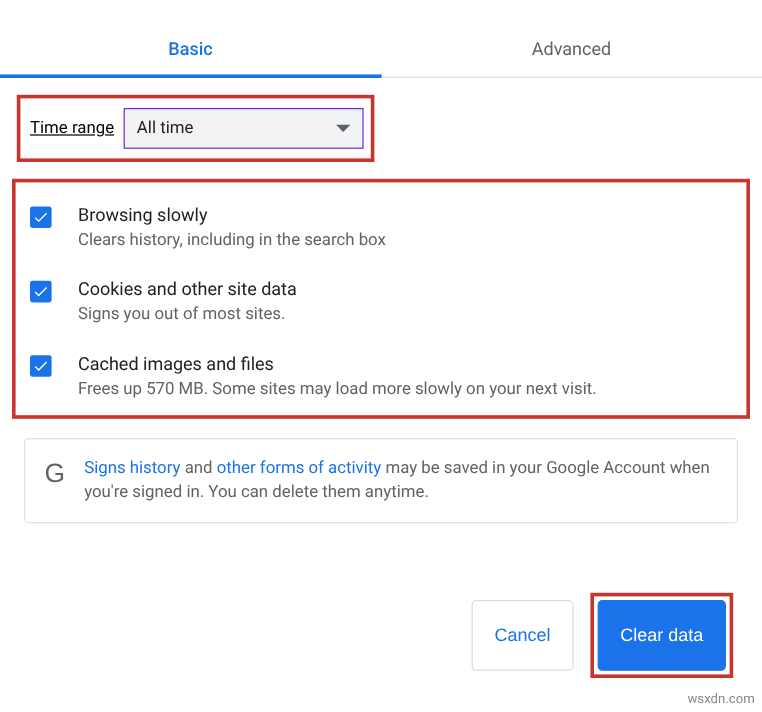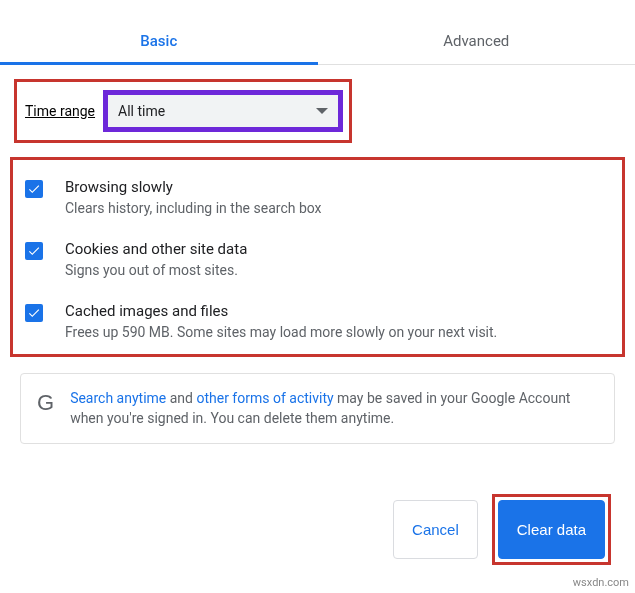--- a/index.html
+++ b/index.html
@@ -65,22 +65,22 @@
       color: #000000;
       font-size: 14px;
       padding: 0 8px 0 2px;
       text-decoration: underline;
     }
     .select {
       display: flex;
       align-items: center;
       justify-content: space-between;
       background: #f1f3f4;
-      border: 5px solid #6d28d9;
-      width: 240px;
+      border: 1px solid #6d28d9;
+      width: 200px;
       padding: 8px 10px;
       color: #202124;
       cursor: pointer;
     }
     .select .tri {
       width: 0; height: 0;
       border-left: 6px solid transparent;
       border-right: 6px solid transparent;
       border-top: 6px solid #5f6368;
     }
@@ -227,29 +227,29 @@
       </div>
     </div>
     <div class="opt">
       <div class="checkbox">
         <svg viewBox="0 0 24 24">
             <path fill="#fff" d="M9 16.2 4.8 12l-1.4 1.4L9 19 21 7l-1.4-1.4z"></path>
           </svg>
       </div>
       <div class="opt-text">
         <div class="opt-title">Cached images and files</div>
-        <div class="opt-desc">Frees up 590 MB. Some sites may load more slowly on your next visit.</div>
+        <div class="opt-desc">Frees up 570 MB. Some sites may load more slowly on your next visit.</div>
       </div>
     </div>
   </div>
 
   <div class="info-box">
     <div class="g-logo">G</div>
     <div class="info-text">
-      <span class="lnk">Search anytime</span><span> and </span><span class="lnk">other forms of activity</span><span> may be saved in your Google Account when you're signed in. You can delete them anytime.</span>
+      <span class="lnk">Signs history</span><span> and </span><span class="lnk">other forms of activity</span><span> may be saved in your Google Account when you're signed in. You can delete them anytime.</span>
     </div>
   </div>
 
   <div class="buttons">
     <button class="btn">
       <span>Cancel</span>
     </button>
     <div class="primary-wrap">
       <button class="btn primary">
         <span>Clear data</span>

